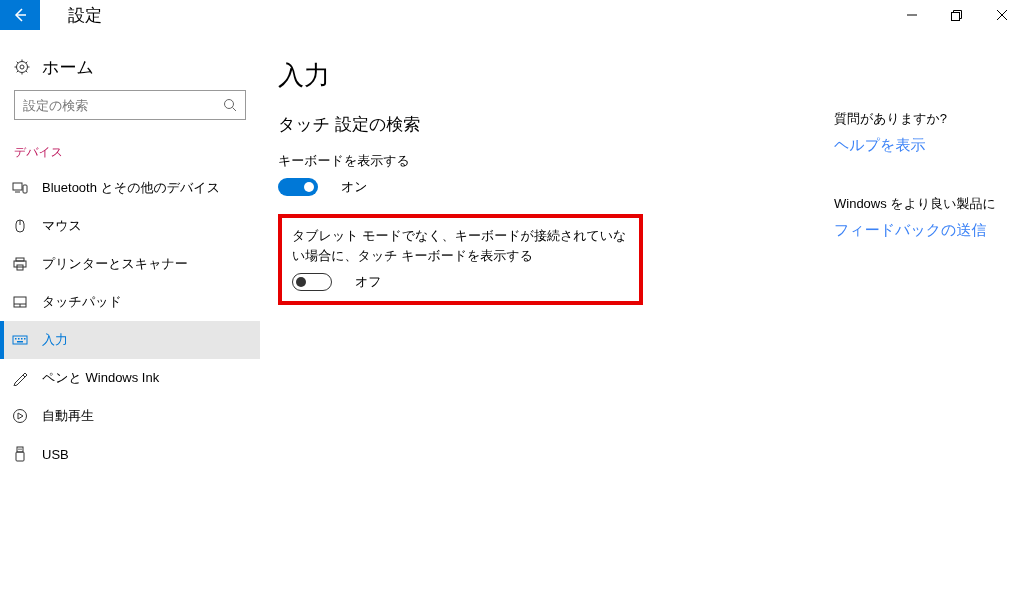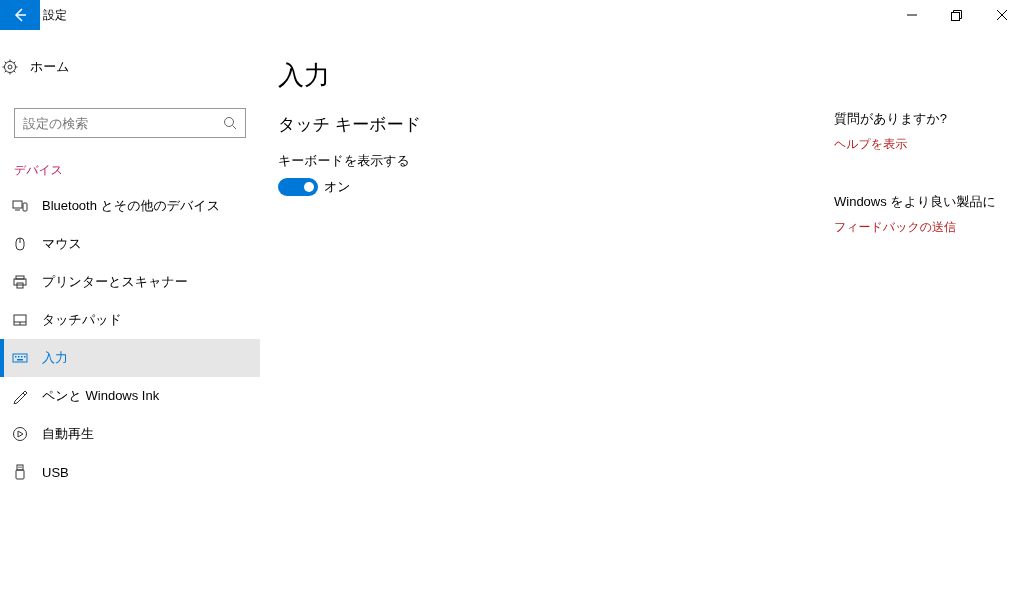--- a/index.html
+++ b/index.html
@@ -1,56 +1,56 @@
 <!DOCTYPE html>
 <html><head>
 <meta charset="utf-8">
 <style>
 * { margin: 0; padding: 0; box-sizing: border-box; font-family: "Yu Gothic UI", "Meiryo", sans-serif; }
 body { width: 1024px; height: 608px; background: #fff; overflow: hidden; font-size: 13px; color: #000; }
 
 .titlebar { height: 30px; display: flex; align-items: stretch; }
 .back-btn { width: 40px; background: #0078d7; display: flex; align-items: center; justify-content: center; color: #fff; }
-.titlebar-title { display: flex; align-items: center; padding-left: 3px; font-size: 12px; }
+.titlebar-title { display: flex; align-items: center; padding-left: 28px; font-size: 17px; }
 .titlebar-spacer { flex: 1; }
 .win-controls { display: flex; }
 .win-control { width: 45px; display: flex; align-items: center; justify-content: center; font-size: 13px; }
 
 .body-wrap { display: flex; height: 578px; }
 
 .sidebar { width: 260px; padding-top: 18px; }
-.home-row { display: flex; align-items: center; height: 38px; padding-left: 2px; gap: 12px; font-size: 13px; }
-.search-box { margin: 22px 14px 0 14px; height: 30px; border: 1px solid #999; display: flex; align-items: center; padding: 0 8px; background: #fff; }
+.home-row { display: flex; align-items: center; height: 38px; padding-left: 14px; gap: 12px; font-size: 17px; }
+.search-box { margin: 4px 14px 0 14px; height: 30px; border: 1px solid #999; display: flex; align-items: center; padding: 0 8px; background: #fff; }
 .search-box input { flex: 1; border: none; outline: none; font-size: 13px; background: transparent; }
 .section-label { padding: 24px 14px 8px 14px; font-size: 12px; color: #be185d; }
 .nav-item { display: flex; align-items: center; height: 38px; padding-left: 12px; gap: 14px; font-size: 13px; cursor: default; position: relative; }
 .nav-item.selected { background: #e6e6e6; color: #0078d7; }
 .nav-item.selected::before { content: ""; position: absolute; left: 0; top: 0; bottom: 0; width: 4px; background: #0078d7; }
 .nav-icon { width: 16px; height: 16px; display: flex; align-items: center; justify-content: center; color: #333; }
 .nav-item.selected .nav-icon { color: #0078d7; }
 
 .content { flex: 1; padding: 28px 200px 0 18px; position: relative; }
 .page-title { font-size: 26px; font-weight: 300; margin-bottom: 20px; }
 .section-title { font-size: 17px; font-weight: 400; margin-bottom: 16px; }
 .setting-label { font-size: 13px; margin-bottom: 8px; }
-.toggle-row { display: flex; align-items: flex-end; gap: 6px; margin-bottom: 24px; }
+.toggle-row { display: flex; align-items: flex-end; gap: 23px; margin-bottom: 24px; }
 .toggle { width: 40px; height: 18px; border-radius: 9px; position: relative; }
 .toggle.on { background: #0078d7; }
 .toggle.off { background: #fff; border: 1px solid #333; }
 .toggle .knob { position: absolute; width: 10px; height: 10px; border-radius: 50%; top: 50%; transform: translateY(-50%); }
 .toggle.on .knob { background: #fff; right: 4px; }
 .toggle.off .knob { background: #333; left: 3px; }
 .toggle-text { font-size: 13px; }
 .highlight-box { border: 4px solid #e60000; padding: 8px 10px 10px 10px; margin-top: -6px; width: 365px; }
 .highlight-box .setting-label { line-height: 1.5; }
 
 .right-pane { position: absolute; right: 20px; top: 80px; width: 170px; }
 .right-block { margin-bottom: 40px; }
 .right-heading { font-size: 13px; margin-bottom: 8px; }
-.link { color: #b91c1c; font-size: 12px; cursor: pointer; }
+.link { color: #3b82f6; font-size: 15px; cursor: pointer; }
 
 svg { display: block; }
 </style>
 </head>
 <body>
 
 <div class="titlebar">
   <div class="back-btn">
     <svg width="16" height="16" viewBox="0 0 16 16">
         <path d="M10 2 L4 8 L10 14" stroke="#fff" stroke-width="1.5" fill="none"></path>
@@ -188,30 +188,39 @@
             <line x1="7" y1="2.5" x2="7" y2="4" stroke="#333"></line>
             <line x1="9" y1="2.5" x2="9" y2="4" stroke="#333"></line>
           </svg>
       </span>
       <span>USB</span>
     </div>
   </div>
 
   <div class="content">
     <div class="page-title">入力</div>
-    <div class="section-title">タッチ キーボード</div>
+    <div class="section-title">タッチ 設定の検索</div>
 
     <div class="setting-label">キーボードを表示する</div>
     <div class="toggle-row">
       <div class="toggle on">
           <div class="knob"></div>
         </div>
       <span class="toggle-text">オン</span>
     </div>
 
+    <div class="highlight-box">
+      <div class="setting-label">タブレット モードでなく、キーボードが接続されていない場合に、タッチ キーボードを表示する</div>
+      <div class="toggle-row" style="margin-bottom:0">
+        <div class="toggle off">
+            <div class="knob"></div>
+          </div>
+        <span class="toggle-text">オフ</span>
+      </div>
+    </div>
 
     <div class="right-pane">
       <div class="right-block">
         <div class="right-heading">質問がありますか?</div>
         <div class="link">ヘルプを表示</div>
       </div>
       <div class="right-block">
         <div class="right-heading">Windows をより良い製品に</div>
         <div class="link">フィードバックの送信</div>
       </div>

